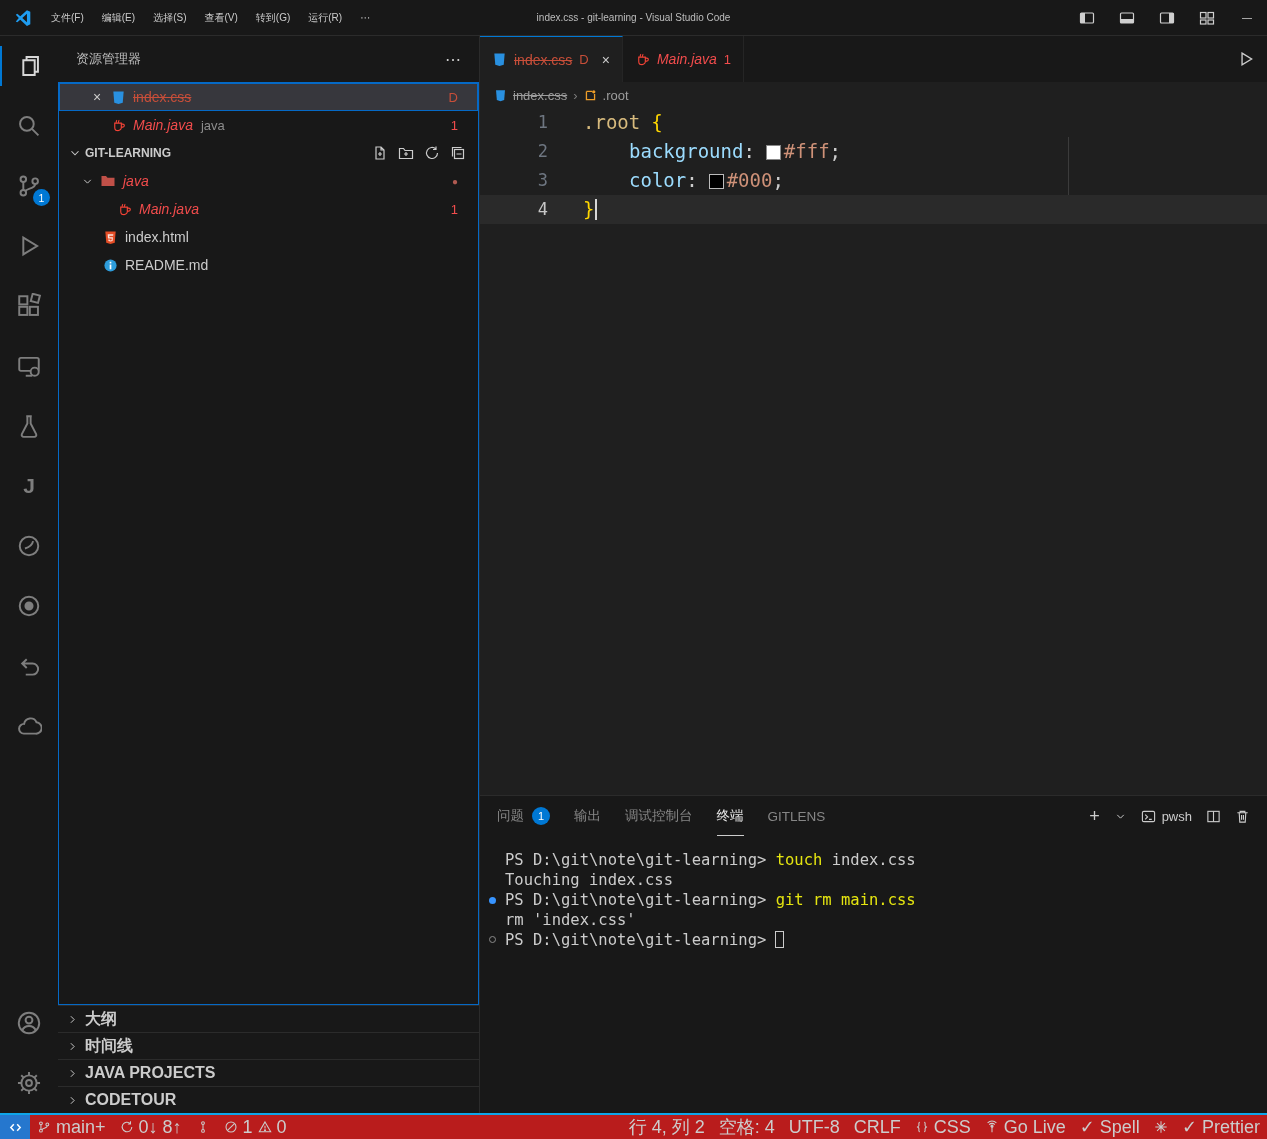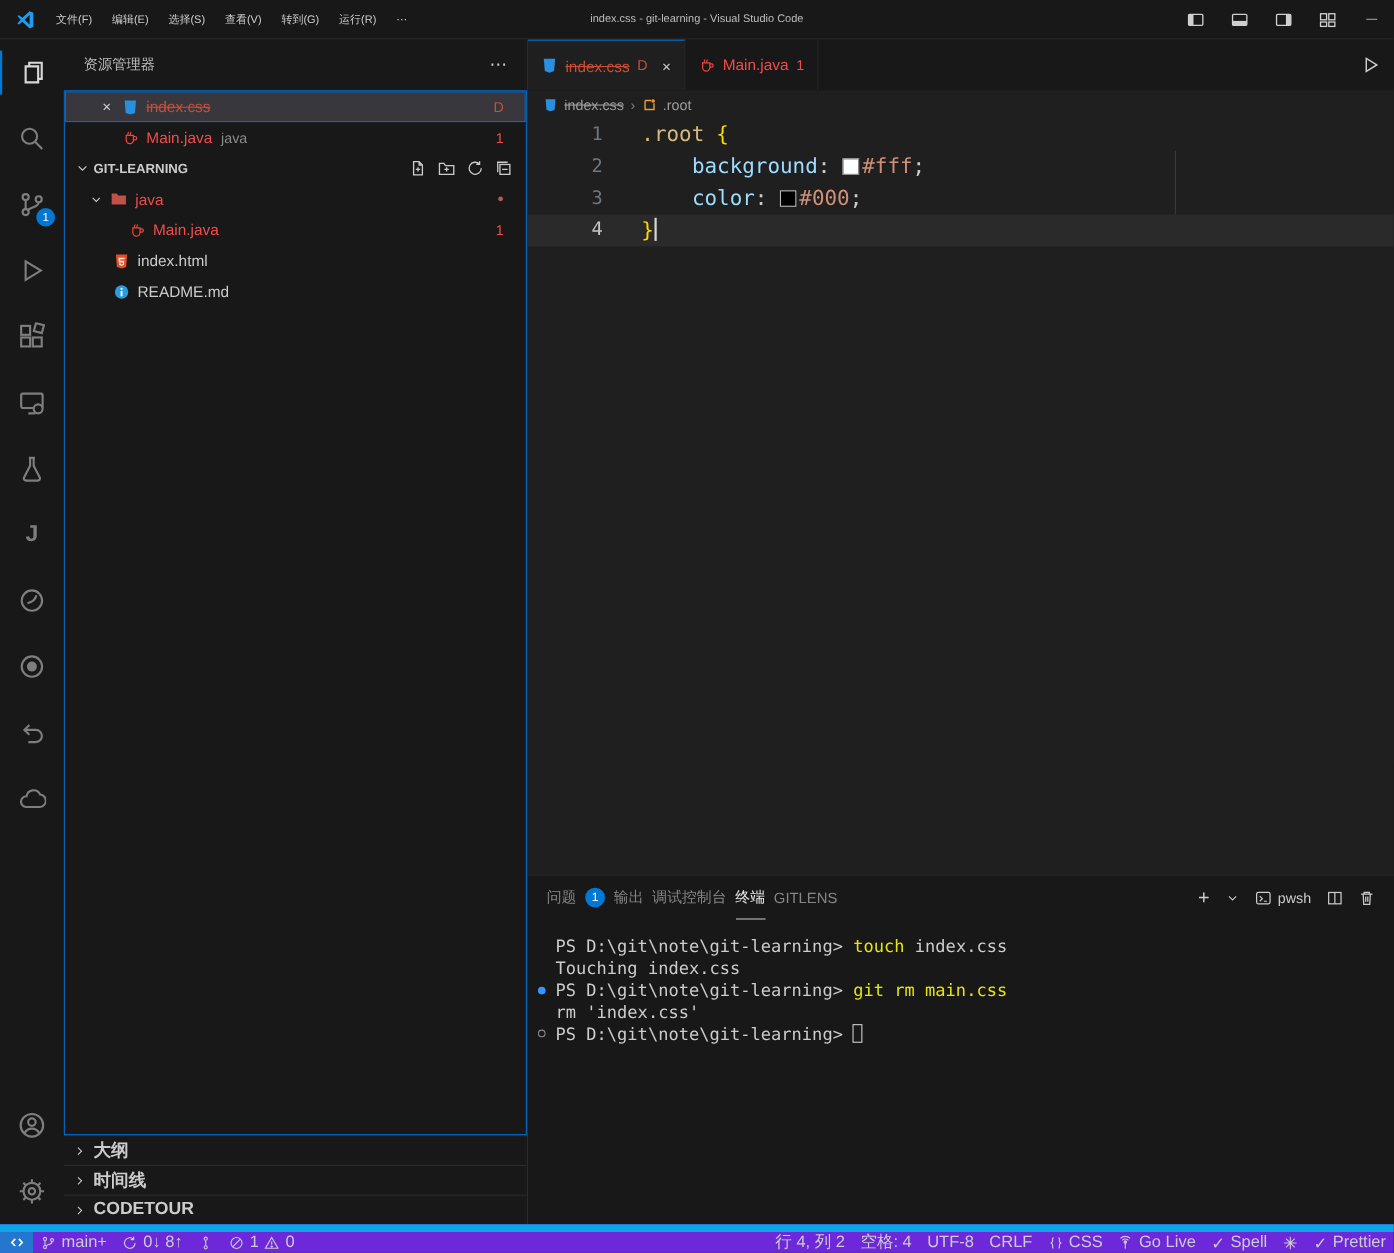--- a/index.html
+++ b/index.html
@@ -34,21 +34,21 @@
   .sb-title { height:46px; display:flex; align-items:center; padding:0 18px; font-size:13px; color:#bdbdbd; }
   .sb-title .more { margin-left:auto; font-size:16px; color:#cccccc; }
   .pane-header { height:28px; display:flex; align-items:center; padding:0 10px 0 6px; font-size:12px; font-weight:bold; color:#cccccc; }
   .ph-actions { margin-left:auto; display:flex; gap:6px; align-items:center; color:#cccccc; }
   .icon-btn { width:20px; height:20px; display:flex; align-items:center; justify-content:center; border-radius:4px; }
   .explorer-scroll { flex:1; border:1px solid #0569c6; overflow:hidden; position:relative; }
   .row { height:28px; display:flex; align-items:center; font-size:14px; position:relative; }
   .row .rclose { width:16px; margin:0 6px 0 30px; color:#cccccc; text-align:center; }
   .row .ricon { margin-right:7px; }
   .lbl-del { color:#c74e39; text-decoration:line-through; }
-  .lbl-err { color:#f14c4c; }
+  .lbl-err { color:#f14c4c;font-style:italic; }
   .lbl-norm { color:#cccccc; }
   .row-detail { color:#8c8c8c; margin-left:8px; font-size:13px; }
   .row-badge { position:absolute; right:20px; font-size:13px; color:#f14c4c; }
   .row-badge.del { color:#c74e39; }
   .row-badge.dot { color:#b05a51; font-size:10px; }
   .row.active-row { background:#37373d; outline:1px solid #0569c6; outline-offset:-1px; }
   .indent-oe { margin-left:52px; }
   .tree-chev { margin:0 6px 0 22px; color:#cccccc; }
   .indent-child { margin-left:58px; }
   .indent-root { margin-left:44px; }
@@ -84,38 +84,38 @@
   .sp { display:inline-block; width:11px; }
   .swatch { display:inline-block; width:15px; height:15px; vertical-align:-2px; margin-right:3px; }
   .swatch.white { background:#ffffff; border:1px solid #888; }
   .swatch.black { background:#000000; border:1px solid #bbb; }
   .code-cursor { display:inline-block; width:2px; height:21px; background:#d7d7d7; vertical-align:-4px; margin-left:1px; }
   .indent-guide { position:absolute; left:588px; top:29px; height:58px; width:1px; background:#3b3b3b; }
 
   
   #panel { position:absolute; left:480px; right:0; top:795px; bottom:26px; background:#181818;
     border-top:1px solid #2b2b2b; display:flex; flex-direction:column; }
-  .panel-tabs { height:40px; display:flex; align-items:center; padding:0 17px; gap:8px; font-size:13.5px; color:#868686; }
+  .panel-tabs { height:40px; display:flex; align-items:center; padding:0 17px; gap:24px; font-size:13.5px; color:#868686; }
   .ptab { display:flex; align-items:center; gap:8px; height:100%; }
   .ptab.active { color:#e7e7e7; box-shadow:inset 0 -1px 0 #cccccc; }
   .pbadge { min-width:18px; height:18px; border-radius:9px; background:#0078d4; color:#fff; font-size:11px;
     display:flex; align-items:center; justify-content:center; }
   .panel-actions { margin-left:auto; display:flex; align-items:center; gap:14px; color:#cccccc; }
   .pwsh { display:flex; align-items:center; gap:6px; font-size:13px; }
   .term { position:relative; flex:1; padding:14px 0 0 25px; font-family:"DejaVu Sans Mono", monospace;
     font-size:15.5px; color:#cccccc; }
   .term-line { height:20px; line-height:20px; white-space:pre; }
   .t-cmd { color:#e5e510; }
   .term-cursor { display:inline-block; width:9px; height:17px; border:1px solid #cccccc; vertical-align:-3px; margin-left:9px; }
   .deco-blue { position:absolute; left:9px; width:7px; height:7px; border-radius:50%; background:#3794ff; }
   .deco-gray { position:absolute; left:9px; width:7px; height:7px; border-radius:50%; border:1px solid #8a8a8a; }
 
   
-  #statusbar { position:absolute; left:0; right:0; bottom:0; height:26px; background:#6d28d9;
-    border-top:7px solid #0ea5e9; display:flex; align-items:stretch; font-size:15px; color:#cccccc; overflow:hidden; }
+  #statusbar { position:absolute; left:0; right:0; bottom:0; height:26px; background:#b91c1c;
+    border-top:2px solid #0ea5e9; display:flex; align-items:stretch; font-size:18px; color:#cccccc; overflow:hidden; }
   .sb-remote { width:30px; background:#2577ce; color:#fff; display:flex; align-items:center; justify-content:center; }
   .sb-item { display:flex; align-items:center; gap:5px; padding:0 7px; white-space:nowrap; }
   .sb-right { margin-left:auto; display:flex; align-items:stretch; }
 </style>
 </head>
 <body>
 
 <div id="titlebar">
   <span class="vslogo">
     <svg width="18" height="18" viewBox="0 0 16 16">
@@ -365,20 +365,26 @@
     <div class="section">
       <svg class="ico" width="13" height="13" viewBox="0 0 16 16">
           <path d="m6 4 4 4-4 4"></path>
         </svg>
       <span>时间线</span>
       </div>
     <div class="section">
       <svg class="ico" width="13" height="13" viewBox="0 0 16 16">
           <path d="m6 4 4 4-4 4"></path>
         </svg>
+      <span>JAVA PROJECTS</span>
+      </div>
+    <div class="section">
+      <svg class="ico" width="13" height="13" viewBox="0 0 16 16">
+          <path d="m6 4 4 4-4 4"></path>
+        </svg>
       <span>CODETOUR</span>
       </div>
   </div>
 </div>
 
 <div id="editor-region">
   <div class="tabbar">
     <div class="tab active">
       <span>
         <svg width="15" height="15" viewBox="0 0 16 16">

